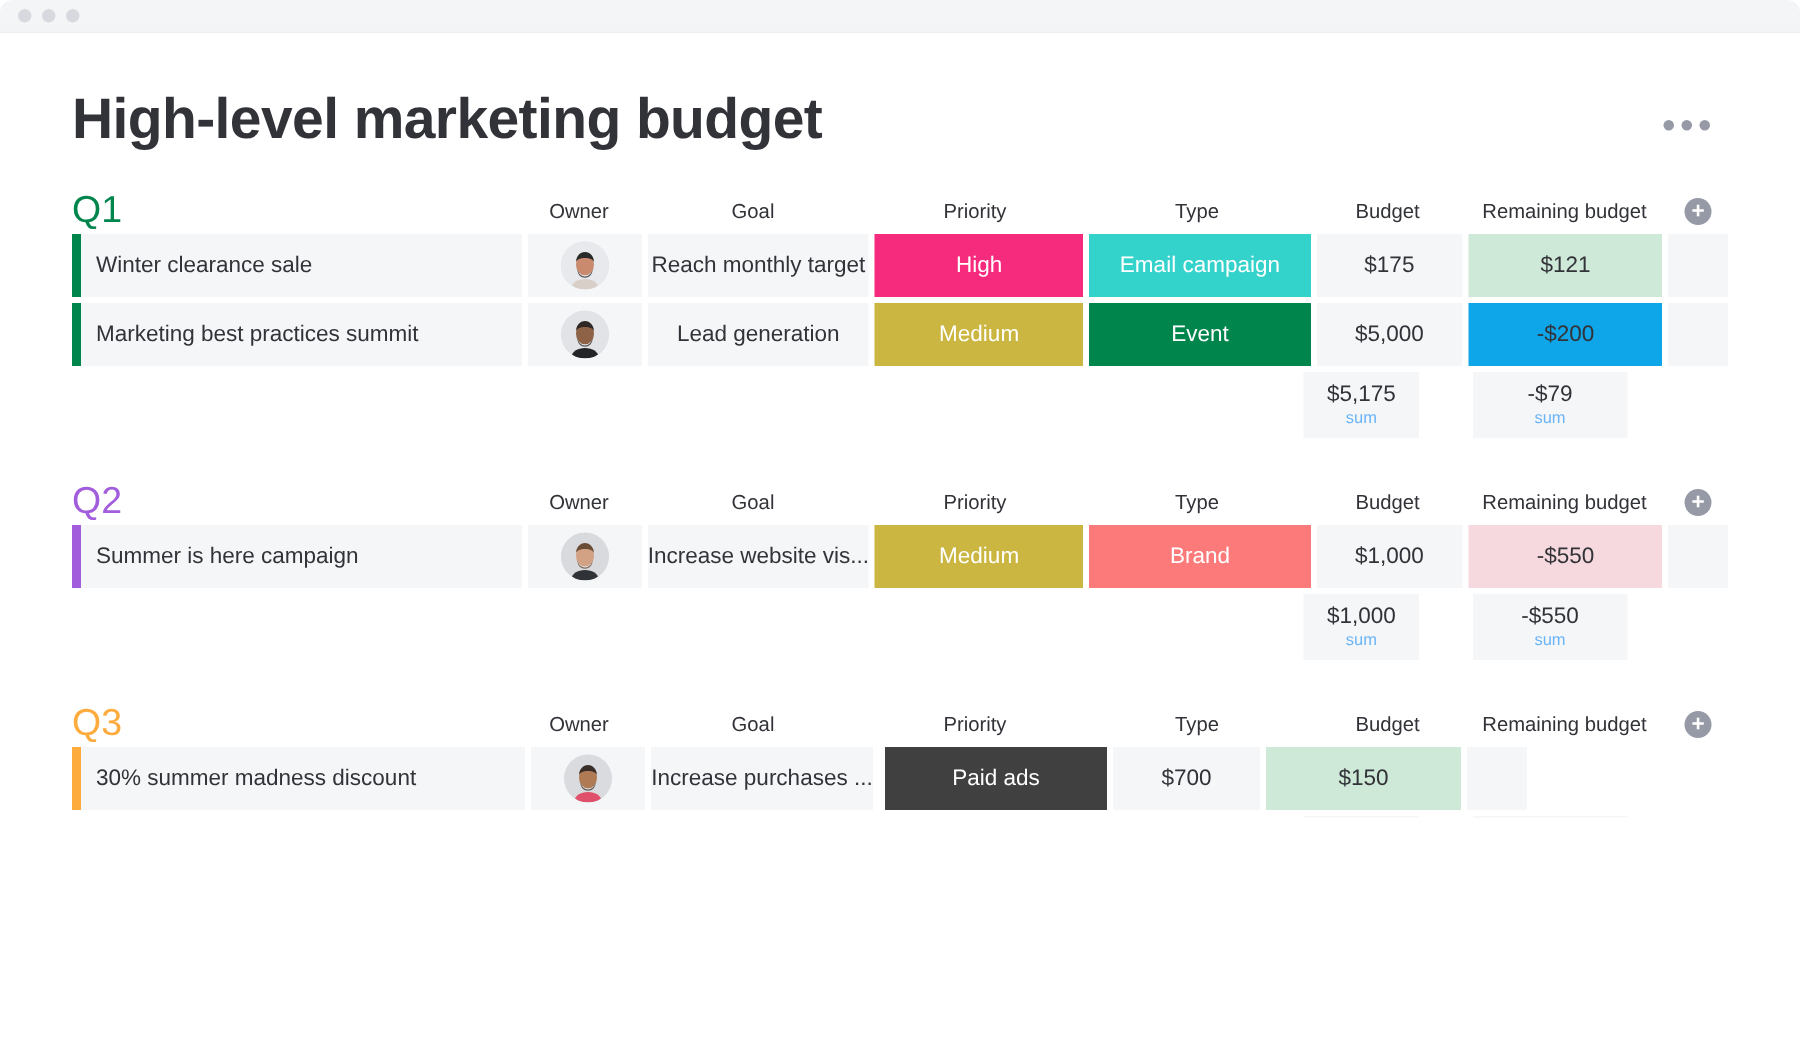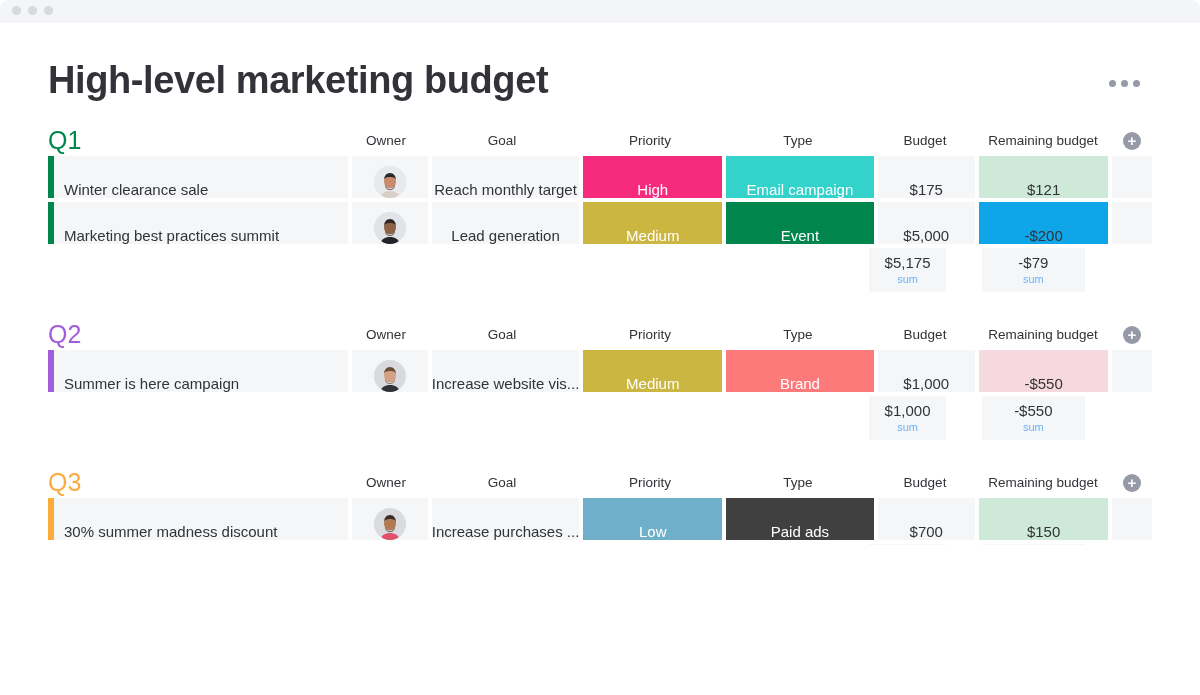--- a/index.html
+++ b/index.html
@@ -124,21 +124,21 @@
   .row {
     display: flex;
     align-items: stretch;
     height: 42px;
     margin-bottom: 4px;
   }
 
   .cell {
     background: #f5f6f8;
     display: flex;
-    align-items: flex-end;
+    align-items: center;
     justify-content: center;
     font-size: 15px;
     color: #323338;
     overflow: hidden;
     white-space: nowrap;
   }
 
   .cell-name {
     justify-content: flex-start;
     padding-left: 16px;
@@ -453,21 +453,20 @@
                     <path d="M16 25c-5 0-9 2.6-9 6v1h18v-1c0-3.4-4-6-9-6z" fill="#e0506a"></path>
                     <ellipse cx="16" cy="15.5" rx="6" ry="7" fill="#b07a55"></ellipse>
                     <path d="M10 14c0-4.2 2.7-7 6-7s6 2.8 6 7c0-1.8-2.7-3-6-3s-6 1.2-6 3z" fill="#3a2f28"></path>
                     <path d="M11 18.5c.6 3 2.6 4.8 5 4.8s4.4-1.8 5-4.8c.2 2.6-1.4 5.6-5 5.6s-5.2-3-5-5.6z" fill="#3a2f28" opacity="0.75"></path>
                   </svg>
                 </div>
               </div>
               <div class="gap"></div>
               <div class="cell c-goal">Increase purchases ...</div>
               <div class="gap"></div>
-              <div class="cell cell-label c-prio" style="background: rgb(111, 175, 201);">Low</div>
               <div class="gap"></div>
               <div class="cell cell-label c-type" style="background: #404040;">Paid ads</div>
               <div class="gap"></div>
               <div class="cell c-budget">$700</div>
               <div class="gap"></div>
               <div class="cell c-remain" style="background: rgb(207, 233, 216);">$150</div>
               <div class="gap"></div>
               <div class="cell cell-empty c-plus"></div>
             </div>
             <div class="row row-sum">

